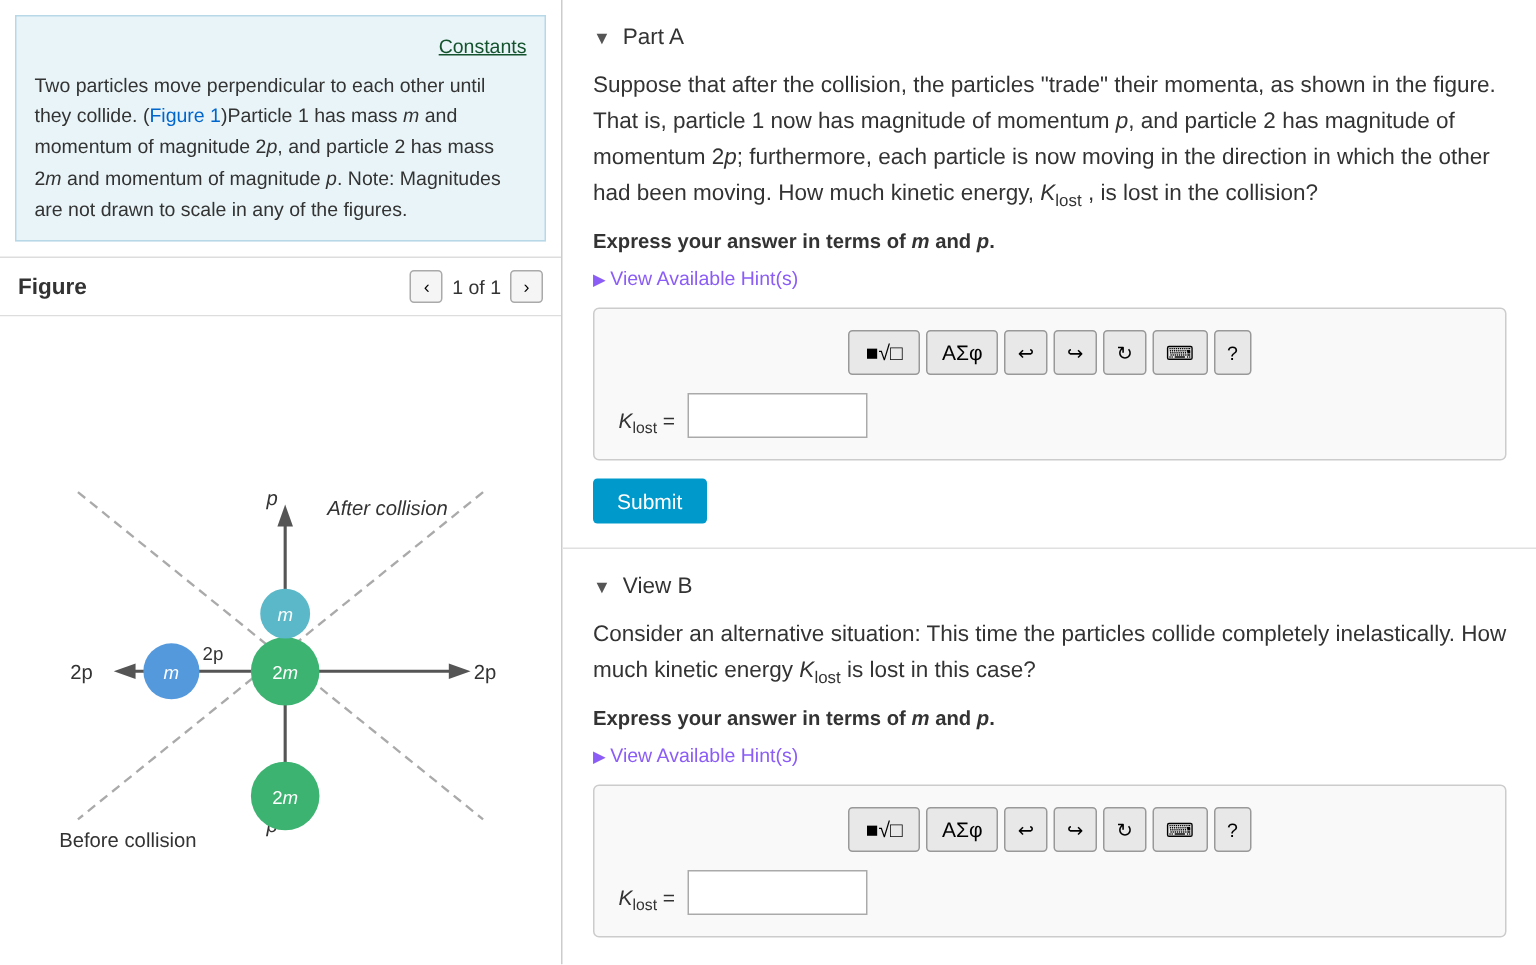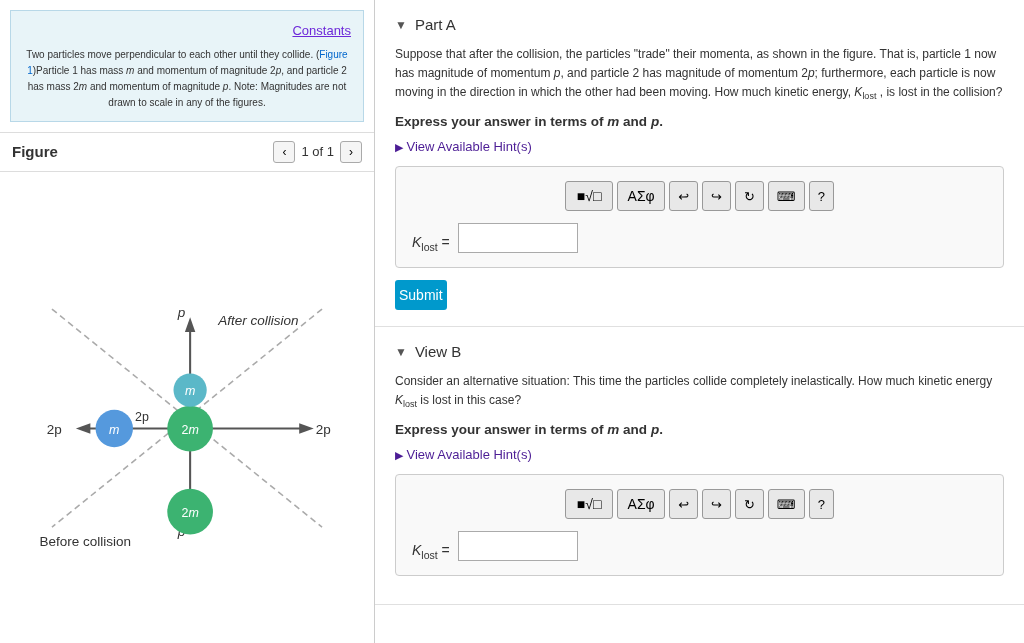--- a/index.html
+++ b/index.html
@@ -20,21 +20,21 @@
       border: 1px solid #b8d8e8;
       margin: 10px;
       padding: 10px 12px;
       font-size: 13px;
       line-height: 1.5;
     }
 
     .constants-link {
       display: block;
       text-align: right;
-      color: #6d28d9;
+      color: #14532d;
       text-decoration: underline;
       font-size: 13px;
       margin-bottom: 6px;
       cursor: pointer;
     }
 
     .figure-section {
       display: flex;
       flex-direction: column;
       flex: 1;
@@ -108,33 +108,33 @@
       cursor: pointer;
       font-size: 12px;
     }
 
     .part-title {
       font-weight: normal;
       font-size: 15px;
     }
 
     .part-description {
-      font-size: 12px;
+      font-size: 15px;
       line-height: 1.6;
       margin-bottom: 10px;
     }
 
     .express-answer {
       font-weight: bold;
       font-size: 13.5px;
       margin-bottom: 10px;
     }
 
     .hint-link {
-      color: #4c1d95;
+      color: #8b5cf6;
       cursor: pointer;
       font-size: 13px;
       margin-bottom: 12px;
       display: block;
     }
 
     .hint-link::before {
       content: '▶ ';
       font-size: 11px;
     }
@@ -191,21 +191,21 @@
       width: 120px;
       padding: 0 6px;
       font-size: 14px;
       background: #fff;
     }
 
     .submit-btn {
       background: #0099cc;
       color: #fff;
       border: none;
-      padding: 7px 4px;
+      padding: 7px 16px;
       font-size: 14px;
       border-radius: 3px;
       cursor: pointer;
     }
 
     
     .figure-svg {
       width: 100%;
       height: 100%;
     }
@@ -214,21 +214,21 @@
     sub { font-size: 0.75em; }
 
     .math-italic { font-style: italic; }
   </style>
 </head>
 <body>
 
 <div class="left-panel">
   <div class="problem-text-box">
     <a class="constants-link">Constants</a>
-    <p style="font-size:10px; line-height:1.6;text-align:center;">
+    <p style="font-size:13px; line-height:1.6;">
       Two particles move perpendicular to each other until they collide. (<span style="color:#0066cc; cursor:pointer;">Figure 1</span>)Particle 1 has mass <span class="math-italic"><i>m</i></span> and momentum of magnitude 2<span class="math-italic"><i>p</i></span>, and particle 2 has mass 2<span class="math-italic"><i>m</i></span> and momentum of magnitude <span class="math-italic"><i>p</i></span>. Note: Magnitudes are not drawn to scale in any of the figures.
     </p>
   </div>
 
   <div class="figure-section">
     <div class="figure-header">
       <span class="figure-title">Figure</span>
       <div class="figure-nav">
         <button class="nav-btn">‹</button>
         <span class="page-indicator">1 of 1</span>

